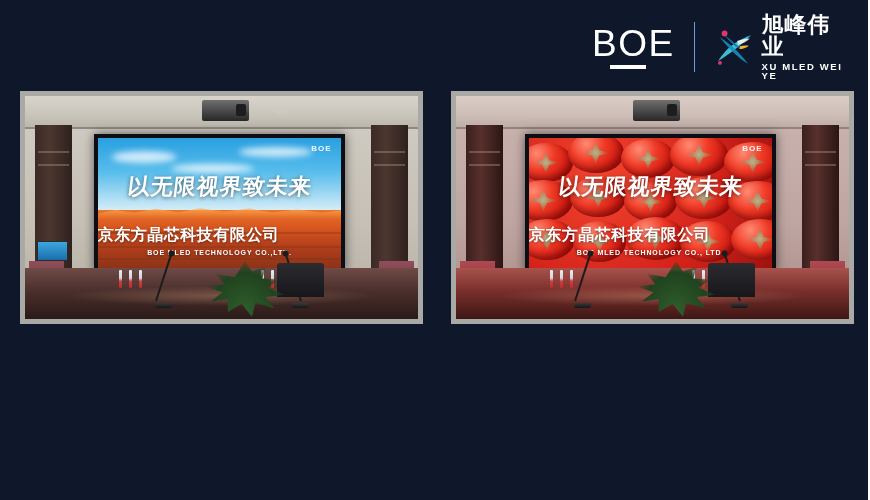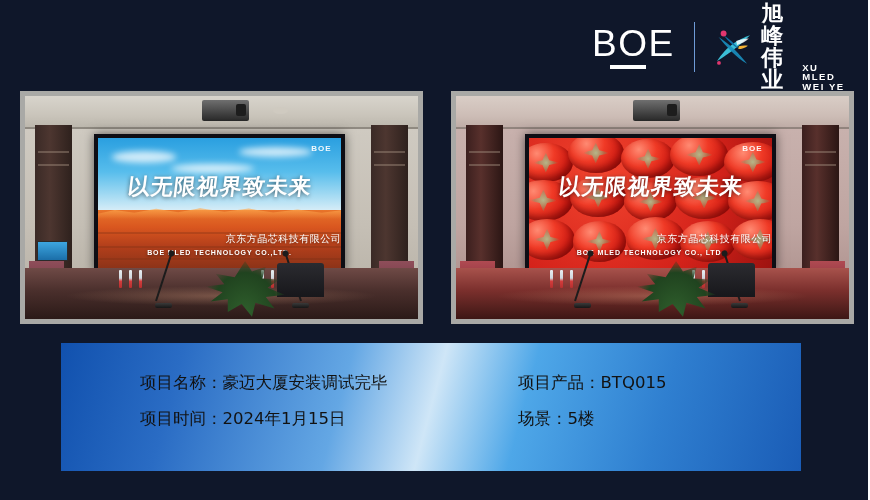--- a/index.html
+++ b/index.html
@@ -35,21 +35,21 @@
     width: 36px; height: 4px;
     background: #ffffff;
   }
   #logo-divider {
     width: 1px; height: 50px;
     background: #6e9bd6;
     margin: 0 17px 0 19px;
   }
   #partner-block { display: flex; align-items: center; }
   #bird-mark { width: 42px; height: 42px; margin-right: 8px; flex: 0 0 42px; }
-  #partner-text { display: flex; flex-direction: row; line-height: 1; align-items: flex-end; }
+  #partner-text { display: flex; flex-direction: column; line-height: 1; }
   #partner-cn {
     color: #ffffff; font-size: 22px; font-weight: bold;
     letter-spacing: 1px;
     font-family: "DejaVu Sans", "Liberation Sans", sans-serif;
   }
   #partner-en {
     color: #ffffff; font-size: 9.5px; font-weight: bold;
     letter-spacing: 1.6px; margin-top: 4px;
   }
 
@@ -165,22 +165,22 @@
     transform: skewX(-7deg);
     white-space:nowrap;
   }
   .screen-subbrand {
     position:absolute; left:0; right:0; top:52%;
     text-align:center; color:rgba(255,255,255,.82);
     font-size:7.5px; letter-spacing:2.4px; font-weight:600;
   }
   .screen-company {
     position:absolute; left:0; right:0; bottom:17%;
-    text-align:right; color:#ffffff;
-    font-size:10px; font-weight:normal; letter-spacing:.5px;
+    text-align:left; color:#ffffff;
+    font-size:16px; font-weight:bold; letter-spacing:.5px;
     font-family:"DejaVu Sans","Liberation Sans",sans-serif;
     text-shadow:0 1px 3px rgba(0,0,0,.5);
   }
   .screen-company-en {
     position:absolute; left:0; right:0; bottom:9%;
     text-align:center; color:#ffffff;
     font-size:7px; font-weight:bold; letter-spacing:.9px;
     text-shadow:0 1px 3px rgba(0,0,0,.5);
   }
   
@@ -454,27 +454,14 @@
       <div class="mic" style="left:72%;height:22%;transform:rotate(-18deg);">
         <span class="mic-head"></span>
       </div>
       <div class="mic-base" style="left:70%;"></div>
 
       <div class="chair" style="left:64%;width:12%;height:15%;"></div>
       <div class="plant"></div>
     </div>
   </div>
 
-  <div id="info-panel">
-
-    <div class="info-col" id="info-col-left">
-      <div class="info-line">项目名称：豪迈大厦安装调试完毕</div>
-      <div class="info-line">项目时间：2024年1月15日</div>
-    </div>
-
-    <div class="info-col" id="info-col-right">
-      <div class="info-line">项目产品：BTQ015</div>
-      <div class="info-line">场景：5楼</div>
-    </div>
-
-  </div>
 
 </div>
 
 </body></html>

